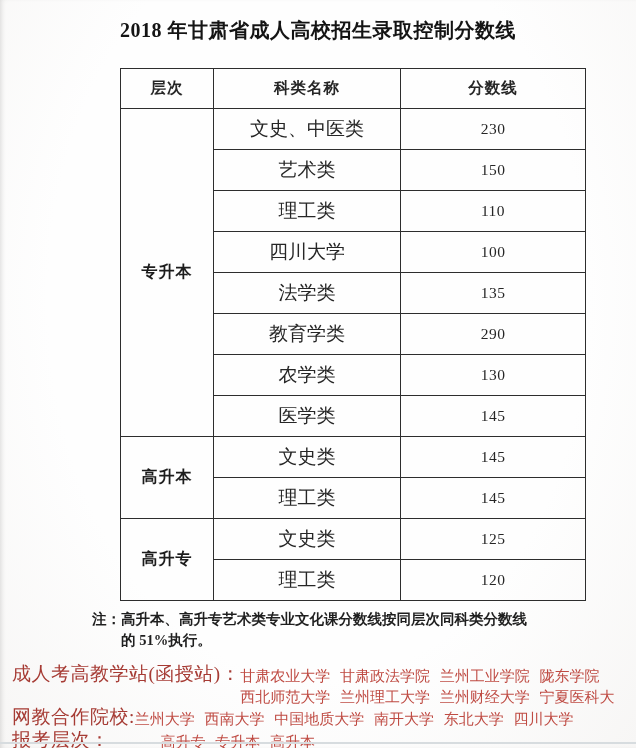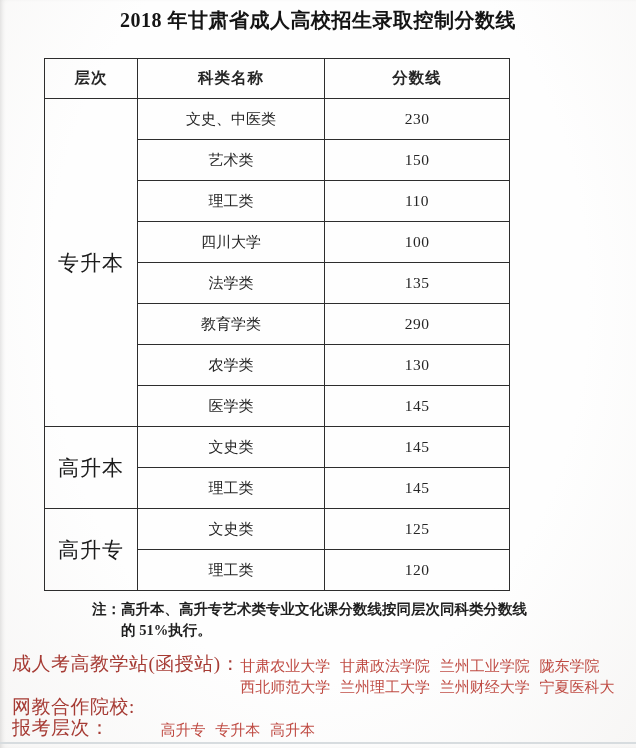--- a/index.html
+++ b/index.html
@@ -14,52 +14,52 @@
     width: 636px; height: 748px;
     background: radial-gradient(ellipse at 50% 40%, #fefefe 60%, #f7f6f5 100%);
     box-shadow: inset 4px 0 6px -4px rgba(0,0,0,0.18);
   }
   .page::after {
     content: "";
     position: absolute; left: 0; right: 0; bottom: 4px;
     height: 2px; background: #d7dcdf;
   }
   .title {
-    margin: 0; padding-top: 7px;
+    margin: 0; padding-top: 17px;
     text-align: center;
     font-size: 20px; font-weight: bold;
     letter-spacing: 0.5px;
     color: #141414;
   }
   .score-table {
-    margin: 24px 0 0 44px;
+    margin: 24px 0 0 120px;
     border-collapse: collapse;
     table-layout: fixed;
     width: 465px;
   }
   .score-table col.c-level { width: 93px; }
   .score-table col.c-cat { width: 187px; }
   .score-table col.c-score { width: 185px; }
   .score-table th, .score-table td {
     border: 1.6px solid #2d2d2d;
     text-align: center;
     vertical-align: middle;
     padding: 0;
     color: #262626;
   }
   .score-table thead th {
     height: 39px;
     font-size: 15.5px;
     font-weight: bold;
     letter-spacing: 1px;
   }
-  .score-table tbody td { height: 40px; font-size: 15px; }
+  .score-table tbody td { height: 40px; font-size: 19px; }
   .score-table td.level-cell {
-    font-weight: normal;
-    font-size: 21px;
+    font-weight: bold;
+    font-size: 16px;
     letter-spacing: 1px;
     color: #1c1c1c;
   }
   .score-table td.score-cell { font-size: 15.5px; letter-spacing: 0.5px; }
   .note {
     display: flex;
     margin: 8px 0 0 92px;
     width: 466px;
     font-size: 14.5px;
     font-weight: 600;
@@ -175,20 +175,23 @@
   <div class="footer">
       <div class="footer-row">
         <span class="footer-label">成人考高教学站(函授站)：</span>
         <div class="footer-value">
           <div>甘肃农业大学 甘肃政法学院 兰州工业学院 陇东学院</div>
           <div>西北师范大学 兰州理工大学 兰州财经大学 宁夏医科大</div>
         </div>
       </div>
       <div class="footer-row">
         <span class="footer-label">网教合作院校:</span>
+        <div class="footer-value">
+          <div>兰州大学 西南大学 中国地质大学 南开大学 东北大学 四川大学</div>
+        </div>
       </div>
       <div class="footer-row gap-value">
         <span class="footer-label">报考层次：</span>
         <div class="footer-value">
           <div>高升专 专升本 高升本</div>
         </div>
       </div>
     </div>
 
 </div>

